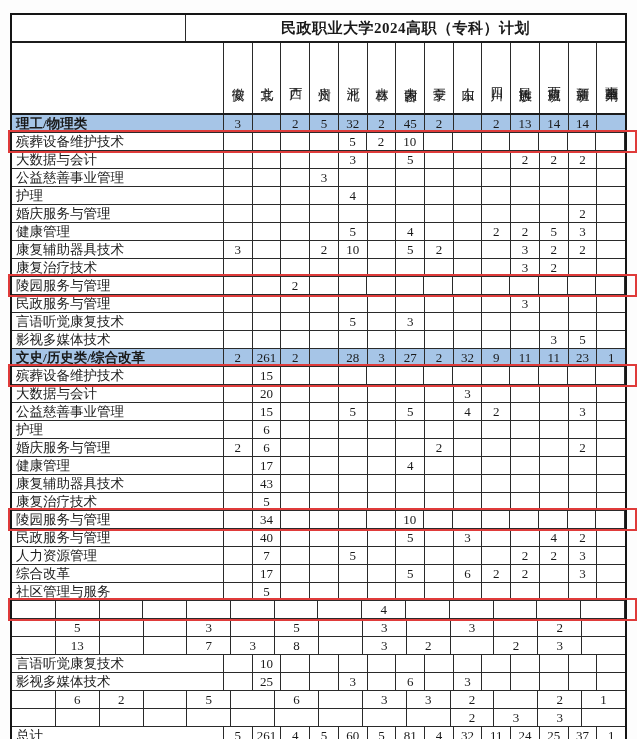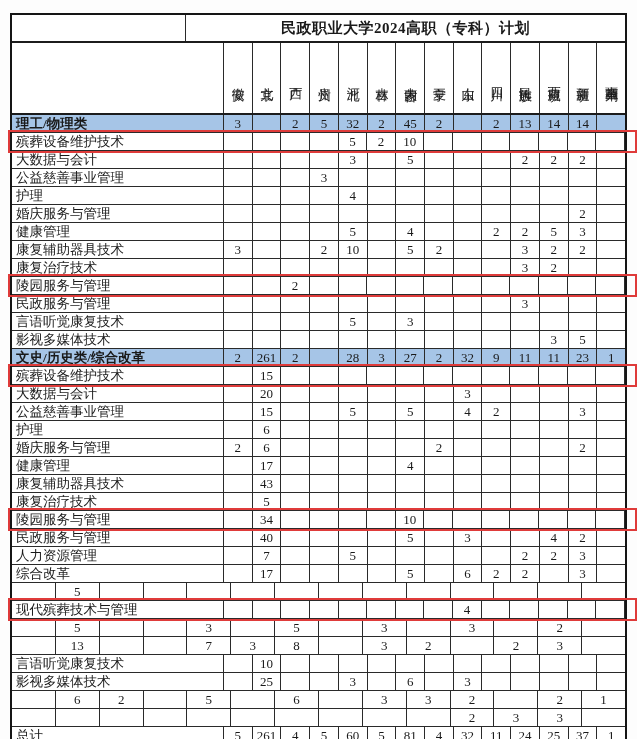--- a/index.html
+++ b/index.html
@@ -529,37 +529,37 @@
         <div class="c">5</div>
         <div class="c"></div>
         <div class="c">6</div>
         <div class="c">2</div>
         <div class="c">2</div>
         <div class="c"></div>
         <div class="c">3</div>
         <div class="c"></div>
       </div>
       <div class="r">
+        <div class="lab">社区管理与服务</div>
         <div class="c"></div>
         <div class="c">5</div>
         <div class="c"></div>
         <div class="c"></div>
         <div class="c"></div>
         <div class="c"></div>
         <div class="c"></div>
         <div class="c"></div>
         <div class="c"></div>
         <div class="c"></div>
         <div class="c"></div>
         <div class="c"></div>
         <div class="c"></div>
         <div class="c"></div>
       </div>
       <div class="r hl">
-        <div class="lab">现代殡葬技术与管理</div>
         <div class="c"></div>
         <div class="c"></div>
         <div class="c"></div>
         <div class="c"></div>
         <div class="c"></div>
         <div class="c"></div>
         <div class="c"></div>
         <div class="c"></div>
         <div class="c">4</div>
         <div class="c"></div>

